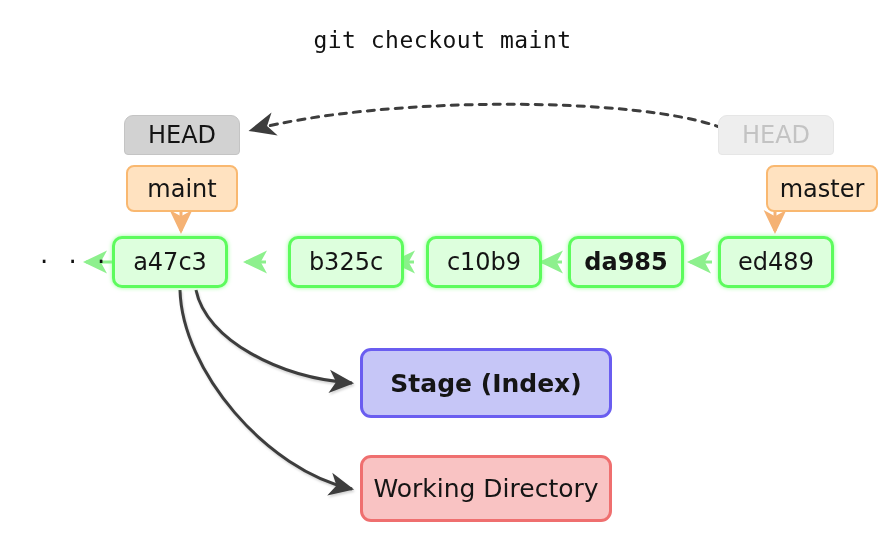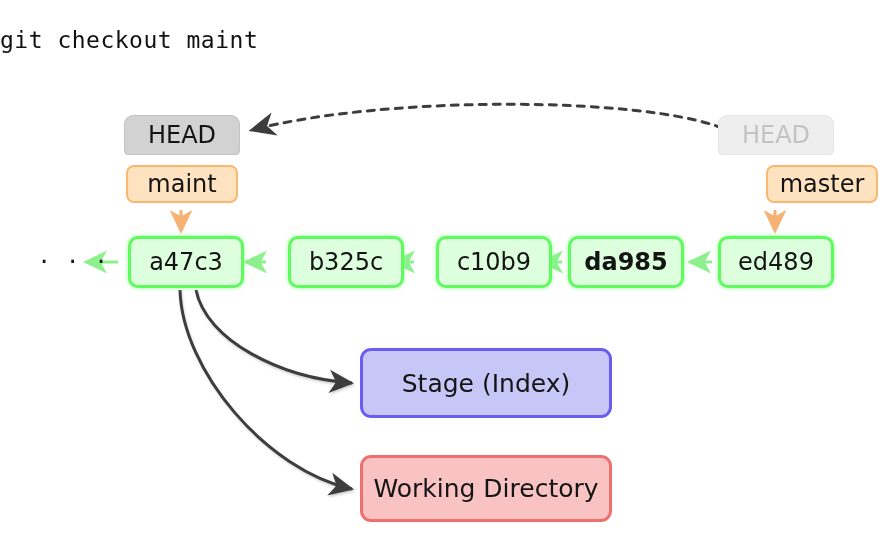--- a/index.html
+++ b/index.html
@@ -22,21 +22,21 @@
     width: 885px;
     height: 559px;
   }
 
   
   .title {
     position: absolute;
     left: 0;
     top: 27px;
     width: 885px;
-    text-align: left;
+    text-align: center;
     font-family: "DejaVu Sans Mono", monospace;
     font-size: 23px;
     letter-spacing: 0.5px;
     color: #111111;
     white-space: pre;
   }
 
   
   .node {
     position: absolute;
@@ -78,21 +78,21 @@
   }
   .headbox.faded {
     background: #eeeeee;
     border: 1px solid #e6e6e6;
     color: #c3c3c3;
   }
 
   
   .branchbox {
     width: 112px;
-    height: 38px;
+    height: 47px;
     top: 165px;
     background: #ffe2c0;
     border: 2px solid #f9b870;
     border-radius: 8px;
     color: #141414;
     font-size: 24px;
   }
 
   
   .areabox {
@@ -100,20 +100,21 @@
     width: 252px;
     font-size: 25px;
     border-radius: 11px;
   }
   .stage {
     top: 348px;
     height: 70px;
     background: #c6c6f7;
     border: 3px solid #6a5df0;
     color: #151515;
+    font-weight: bold;
   }
   .working {
     top: 455px;
     height: 67px;
     background: #f9c3c3;
     border: 3px solid #ef6f6f;
     color: #151515;
     text-align: center;
   }
 
@@ -184,27 +185,27 @@
   <span>maint</span>
 </div>
 
 <div class="node headbox faded" style="left:718px;">
   <span>HEAD</span>
 </div>
 <div class="node branchbox" style="left:720px;margin-left:46px;">
   <span>master</span>
 </div>
 
-<div class="node commit" style="left:128px;">
+<div class="node commit" style="left:112px;">
   <span>a47c3</span>
 </div>
 <div class="node commit" style="left:272px;margin-left:16px;">
   <span>b325c</span>
 </div>
-<div class="node commit" style="left:436px;">
+<div class="node commit" style="left:426px;">
   <span>c10b9</span>
 </div>
 <div class="node commit" style="left:568px;font-weight:bold;">
   <span>da985</span>
 </div>
 <div class="node commit" style="left:718px;">
   <span>ed489</span>
 </div>
 
 <div class="node areabox stage">

